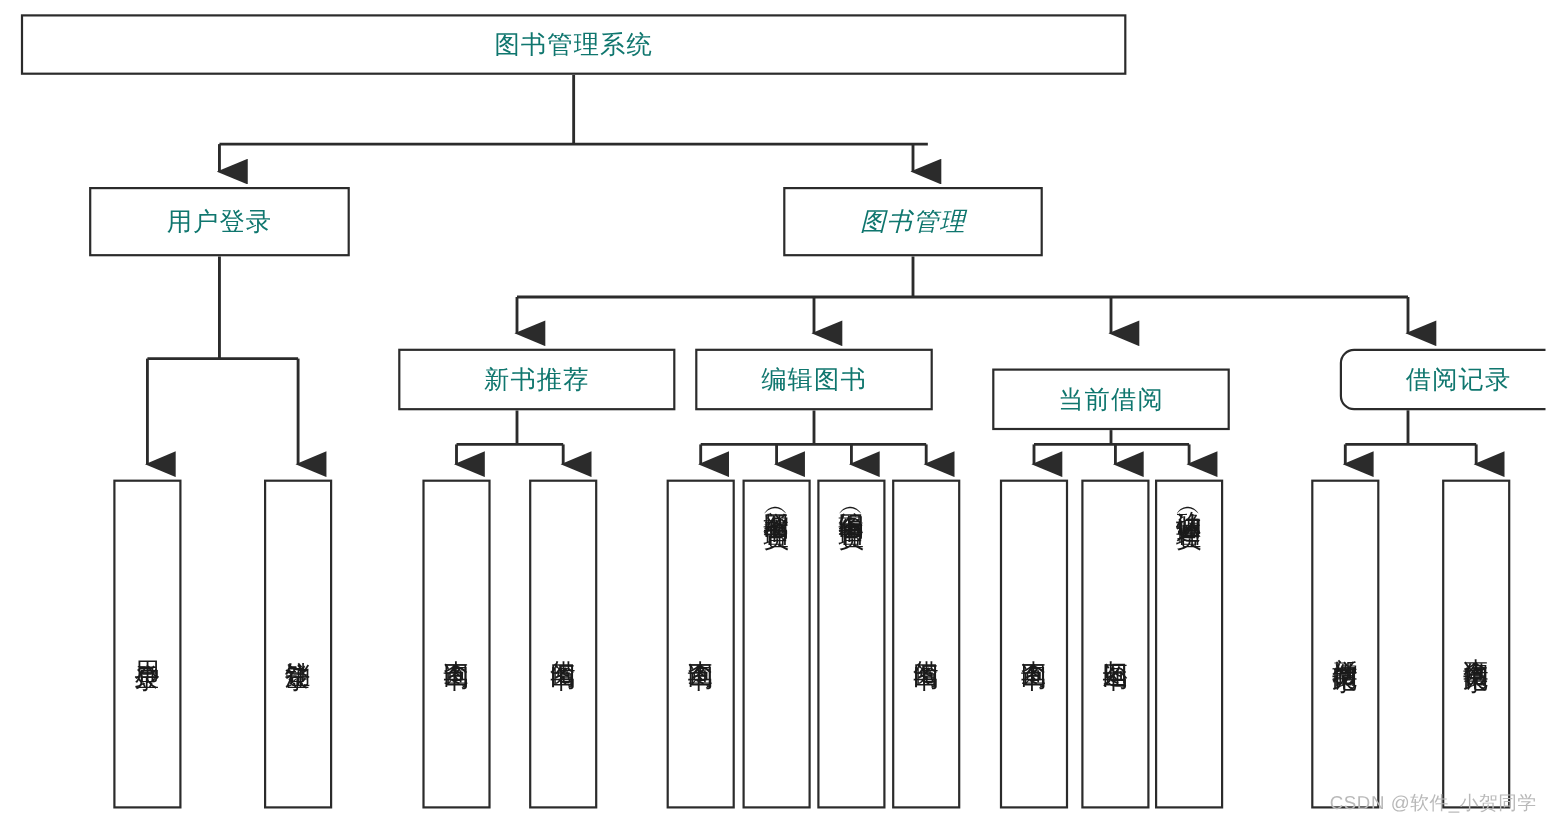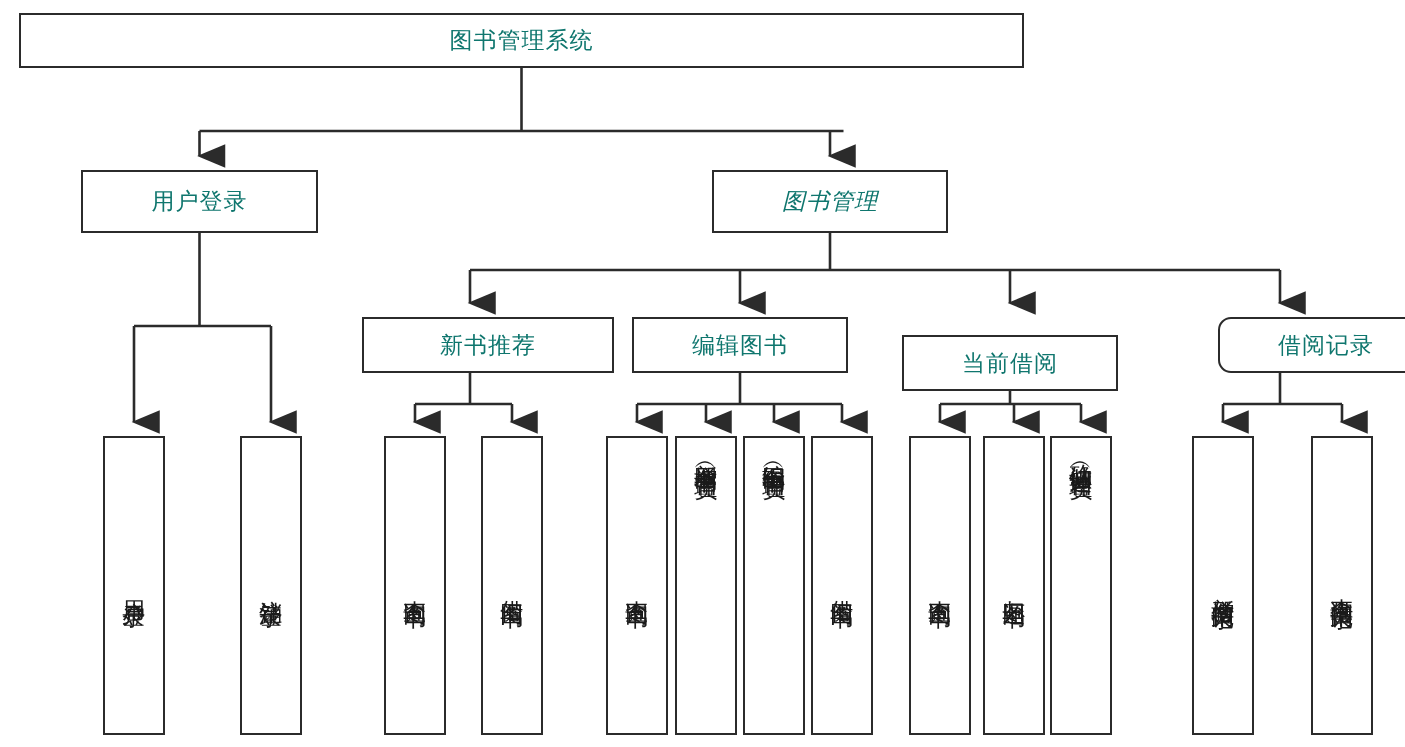--- a/index.html
+++ b/index.html
@@ -127,13 +127,14 @@
         <span class="node-v">确认归还（管理员）</span>
       </div>
       <div class="node leafwrap center" style="left: 1192px; top: 436px; width: 62px; height: 299px;">
         <span class="node-v">新增借阅记录</span>
       </div>
       <div class="node leafwrap center" style="left: 1311px; top: 436px; width: 62px; height: 299px;">
         <span class="node-v">查询借阅记录</span>
       </div>
     </div>
 
+  <div id="watermark">CSDN @软件_小贺同学</div>
 </div>
 
 </body></html>

